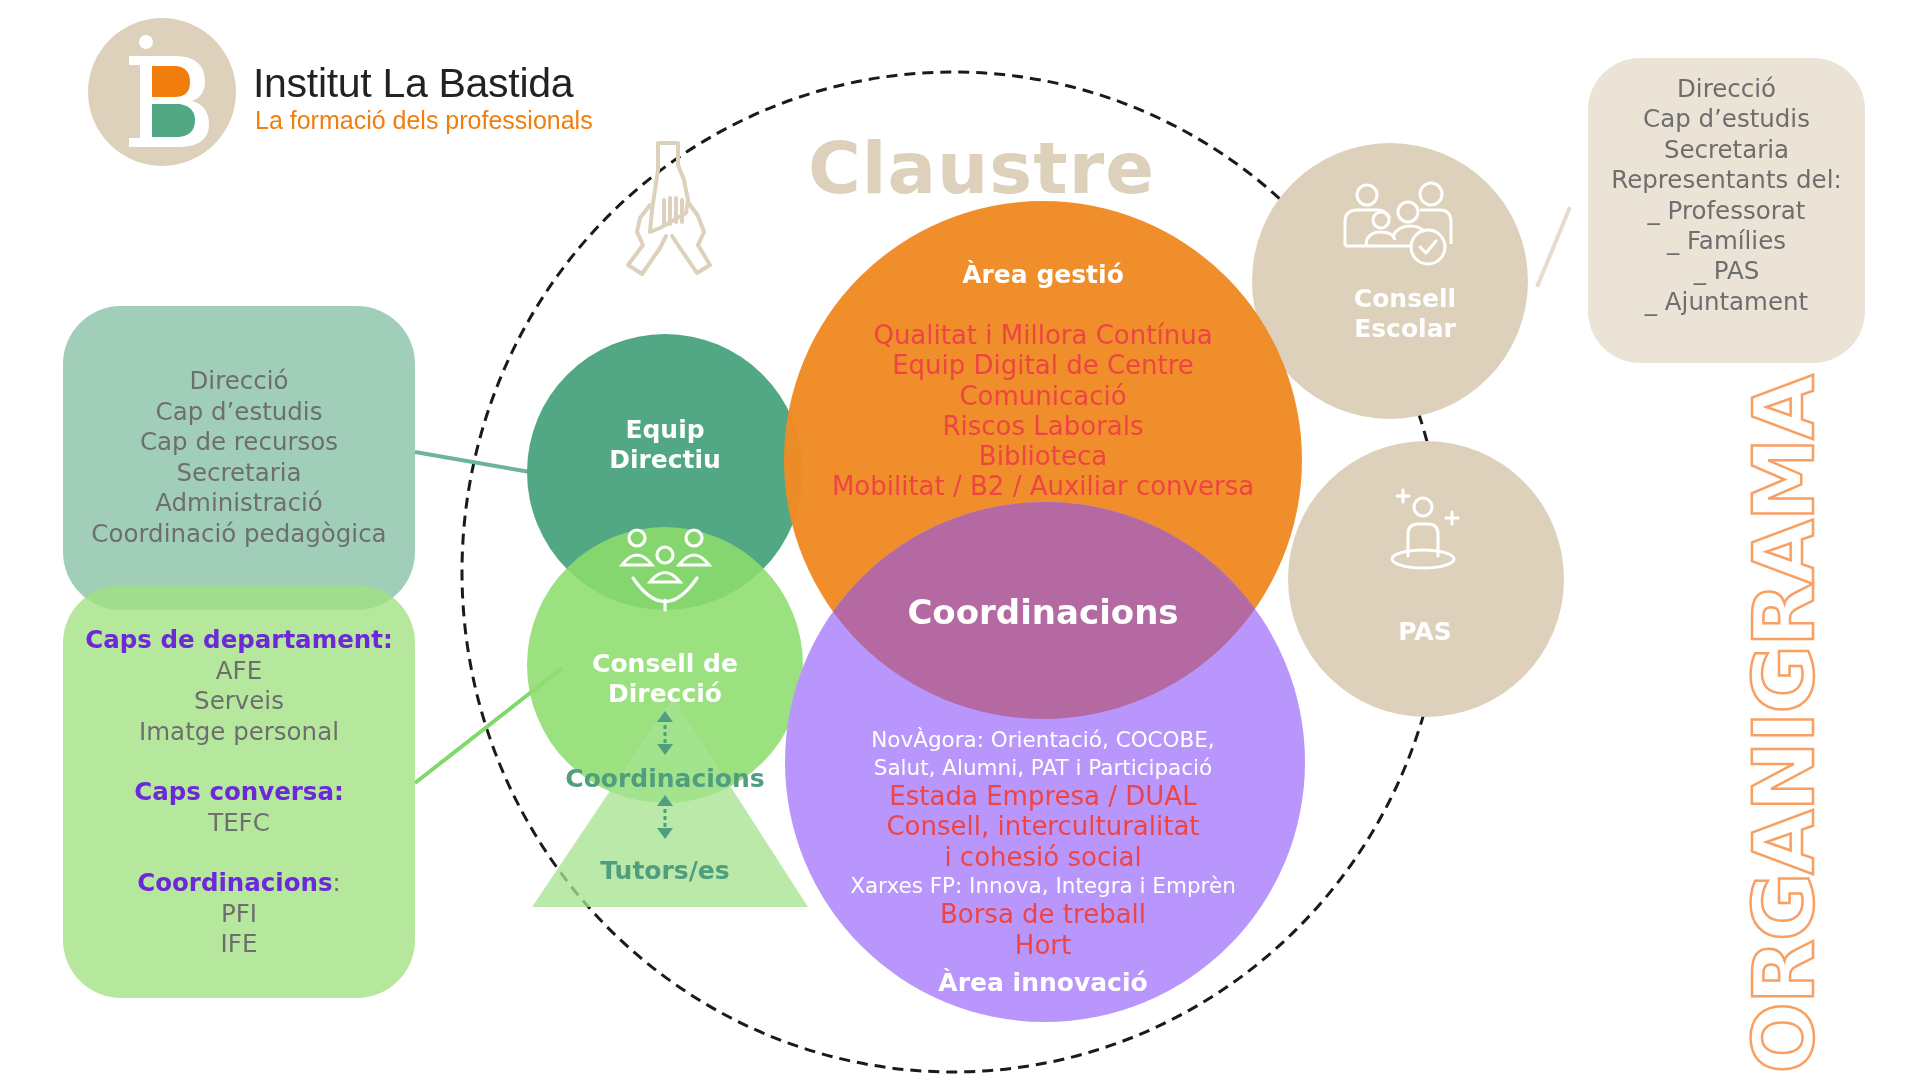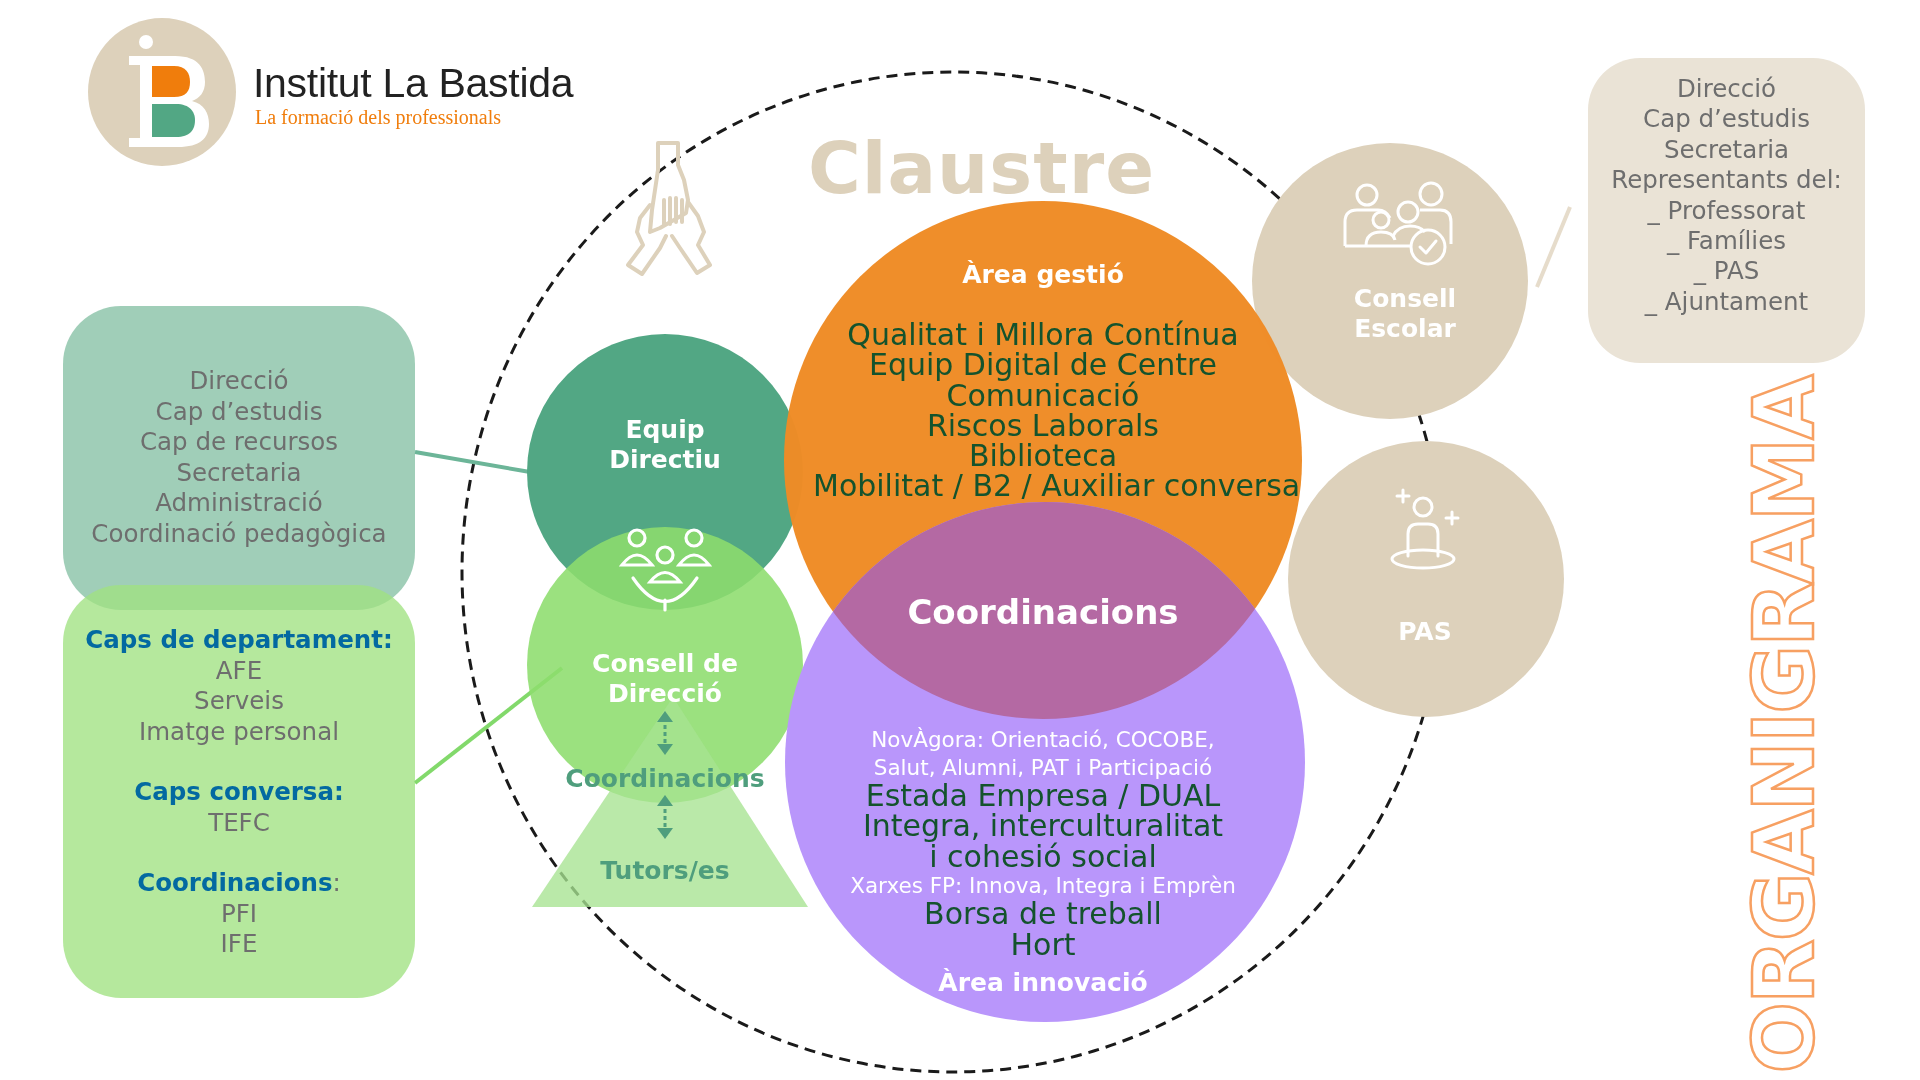--- a/index.html
+++ b/index.html
@@ -3,37 +3,37 @@
 <meta charset="utf-8">
 <style>
   html, body { margin:0; padding:0; background:#ffffff; }
   body { width:1920px; height:1080px; position:relative; overflow:hidden;
          font-family:"DejaVu Sans", "Liberation Sans", sans-serif; }
   svg.layer { position:absolute; left:0; top:0; width:1920px; height:1080px; }
   .txt { position:absolute; text-align:center; white-space:nowrap; }
 
   
   .logo-title { left:253px; top:60px; font-family:"Liberation Sans", sans-serif; font-size:41px; color:#222; letter-spacing:-0.3px; text-align:left; }
-  .logo-sub { left:255px; top:106px; font-family:Liberation Serif, serif; font-size:20px; color:#f07d0c; text-align:right; }
+  .logo-sub { left:255px; top:106px; font-family:Liberation Sans, sans-serif; font-size:25px; color:#f07d0c; text-align:right; }
 
   
   .claustre { left:808px; top:110px; font-family:"DejaVu Sans", sans-serif; font-weight:bold; font-size:72px; color:#ddd1bb; letter-spacing:1px;margin-top:16px; }
 
   
   .box { position:absolute; border-radius:58px; }
   .box-ed { left:63px; top:306px; width:352px; height:304px; background:rgba(128,190,160,0.75); }
   .box-cd { left:63px; top:585px; width:352px; height:413px; background:rgba(160,225,130,0.78); }
   .box-list { position:absolute; left:0; width:100%; text-align:center; color:#6e6e6e; font-size:24.5px; line-height:30.5px; font-family:"DejaVu Sans", sans-serif; }
-  .box-list b { color:#0369a1; }
+  .box-list b { color:#6d28d9; }
 
   .box-ce { left:1588px; top:58px; width:277px; height:305px; background:#eae3d6; border-radius:52px; }
 
   
   .clabel { color:#fff; font-weight:bold; font-size:25px; line-height:30px; font-family:"DejaVu Sans", sans-serif; }
-  .clist { color:#14532d; font-size:30px; line-height:30.3px; font-family:"DejaVu Sans", sans-serif; }
+  .clist { color:#ef4444; font-size:26px; line-height:30.3px; font-family:"DejaVu Sans", sans-serif; }
   .clist-sm { color:#fff; font-size:21.5px; line-height:27.5px; font-family:"DejaVu Sans", sans-serif; }
   .coord-big { color:#fff; font-weight:bold; font-size:34px; font-family:"DejaVu Sans", sans-serif; }
   .tri-lbl { color:#4f9e7d; font-weight:bold; font-size:25px; font-family:"DejaVu Sans", sans-serif; }
 
   .organigrama { position:absolute; left:1784px; top:725px; transform:translate(-50%,-50%) rotate(-90deg);
                  font-family:"DejaVu Sans", sans-serif; font-weight:bold; font-size:84px; letter-spacing:-2px;
                  color:transparent; -webkit-text-stroke:2.5px #f7a062; white-space:nowrap; }
 </style>
 </head>
 <body>
@@ -190,21 +190,21 @@
   <div>Biblioteca</div>
   <div>Mobilitat / B2 / Auxiliar conversa</div>
 </div>
 
 <div class="txt coord-big" style="left:893px; top:592px; width:300px;">Coordinacions</div>
 
 <div class="txt" style="left:813px; top:726px; width:460px;">
   <div class="clist-sm">NovÀgora: Orientació, COCOBE,</div>
   <div class="clist-sm">Salut, Alumni, PAT i Participació</div>
   <div class="clist">Estada Empresa / DUAL</div>
-  <div class="clist">Integra, interculturalitat</div>
+  <div class="clist">Consell, interculturalitat</div>
   <div class="clist">i cohesió social</div>
   <div class="clist-sm">Xarxes FP: Innova, Integra i Emprèn</div>
   <div class="clist">Borsa de treball</div>
   <div class="clist">Hort</div>
 </div>
 <div class="txt clabel" style="left:893px; top:968px; width:300px;">Àrea innovació</div>
 
 <div class="txt clabel" style="left:1305px; top:284px; width:200px;">
   <div>Consell</div>
   <div>Escolar</div>

